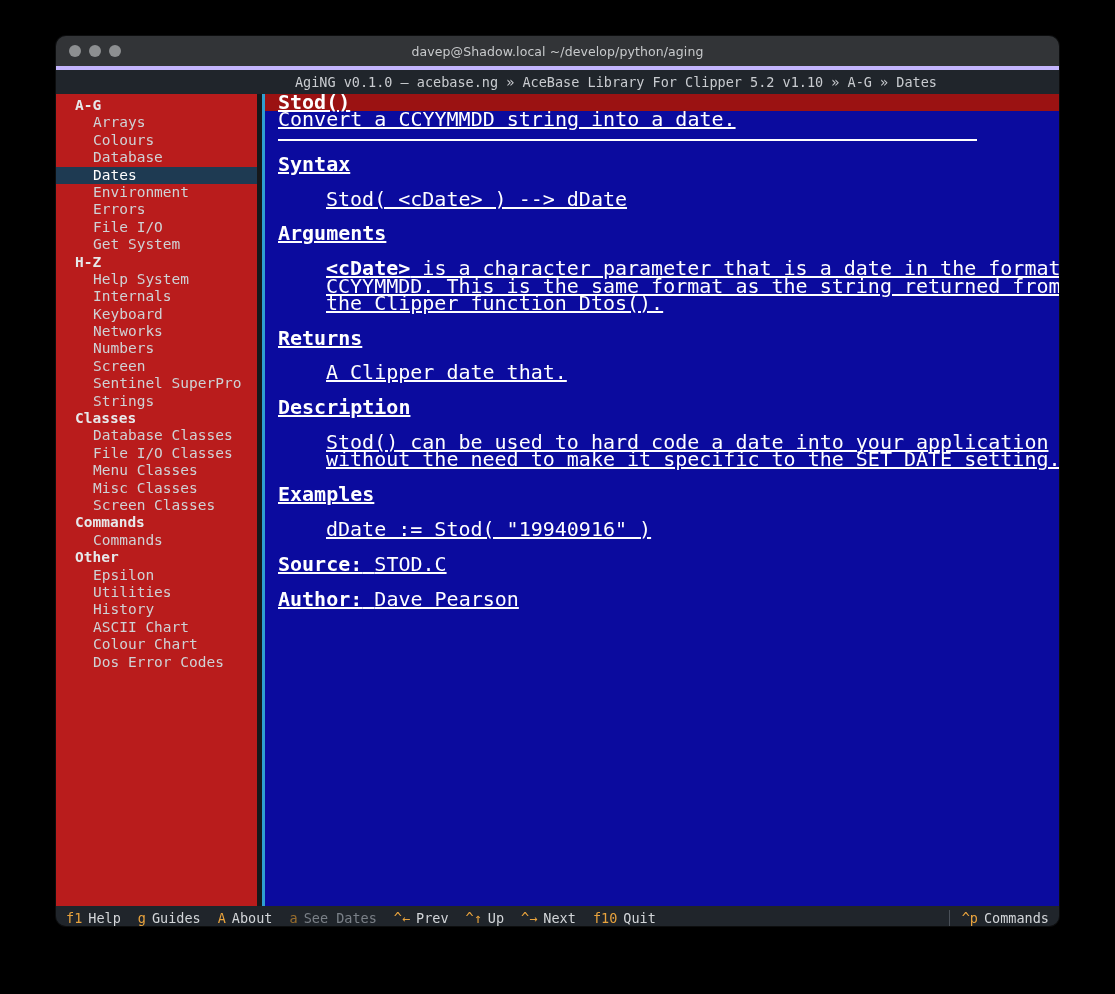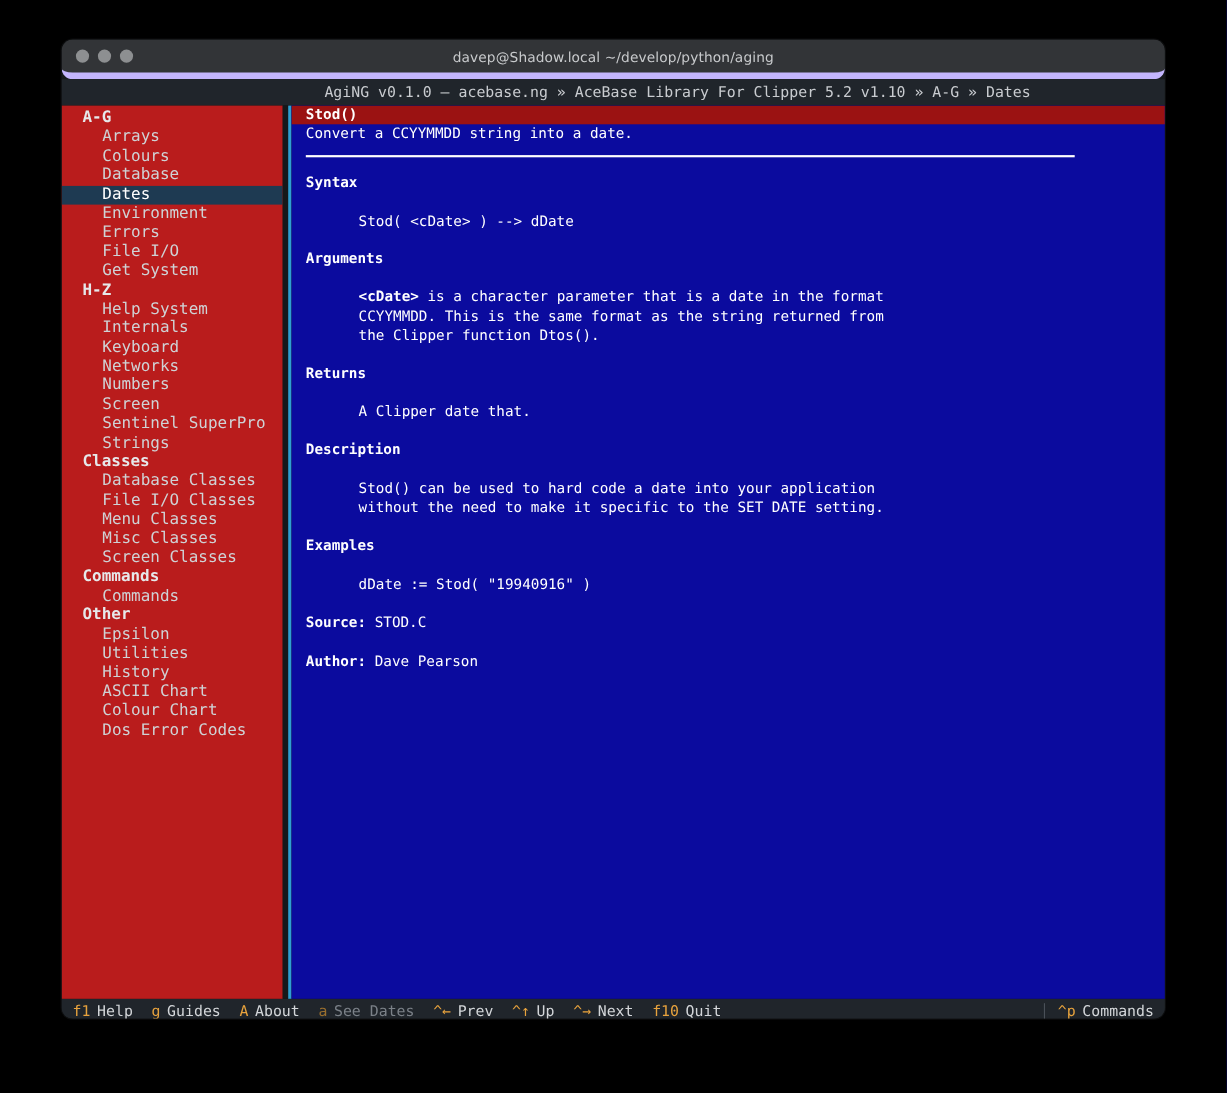--- a/index.html
+++ b/index.html
@@ -24,24 +24,23 @@
     height: 890px;
     background: #16181a;
     border-radius: 10px;
     overflow: hidden;
     box-shadow: 0 0 0 1px #0c0d0e;
   }
   .titlebar {
     position: relative;
     height: 30px;
     background: #323437;
-    border-bottom: 6px solid #c4b5fd;
+    border-bottom: 4px solid #c4b5fd;
     display: flex;
     align-items: center;
-    border-radius: 10px;
   }
   .traffic {
     display: flex;
     gap: 8px;
     margin-left: 13px;
   }
   .light {
     width: 12px;
     height: 12px;
     border-radius: 50%;
@@ -115,24 +114,25 @@
   .nav-item.selected {
     background: #1e3a52;
     color: #ffffff;
   }
 
   
   .content {
     flex: 1 1 auto;
     background: #0b0b9e;
     color: #ffffff;
-    font-size: 13px;
+    font-size: 20px;
     line-height: 17.4px;
     position: relative;
     overflow: hidden;
+    text-decoration: underline;
   }
   .doc-title {
     background: #9b1212;
     color: #ffffff;
     font-weight: bold;
     padding-left: 13px;
     height: 17.4px;
     line-height: 17.4px;
     white-space: nowrap;
   }

